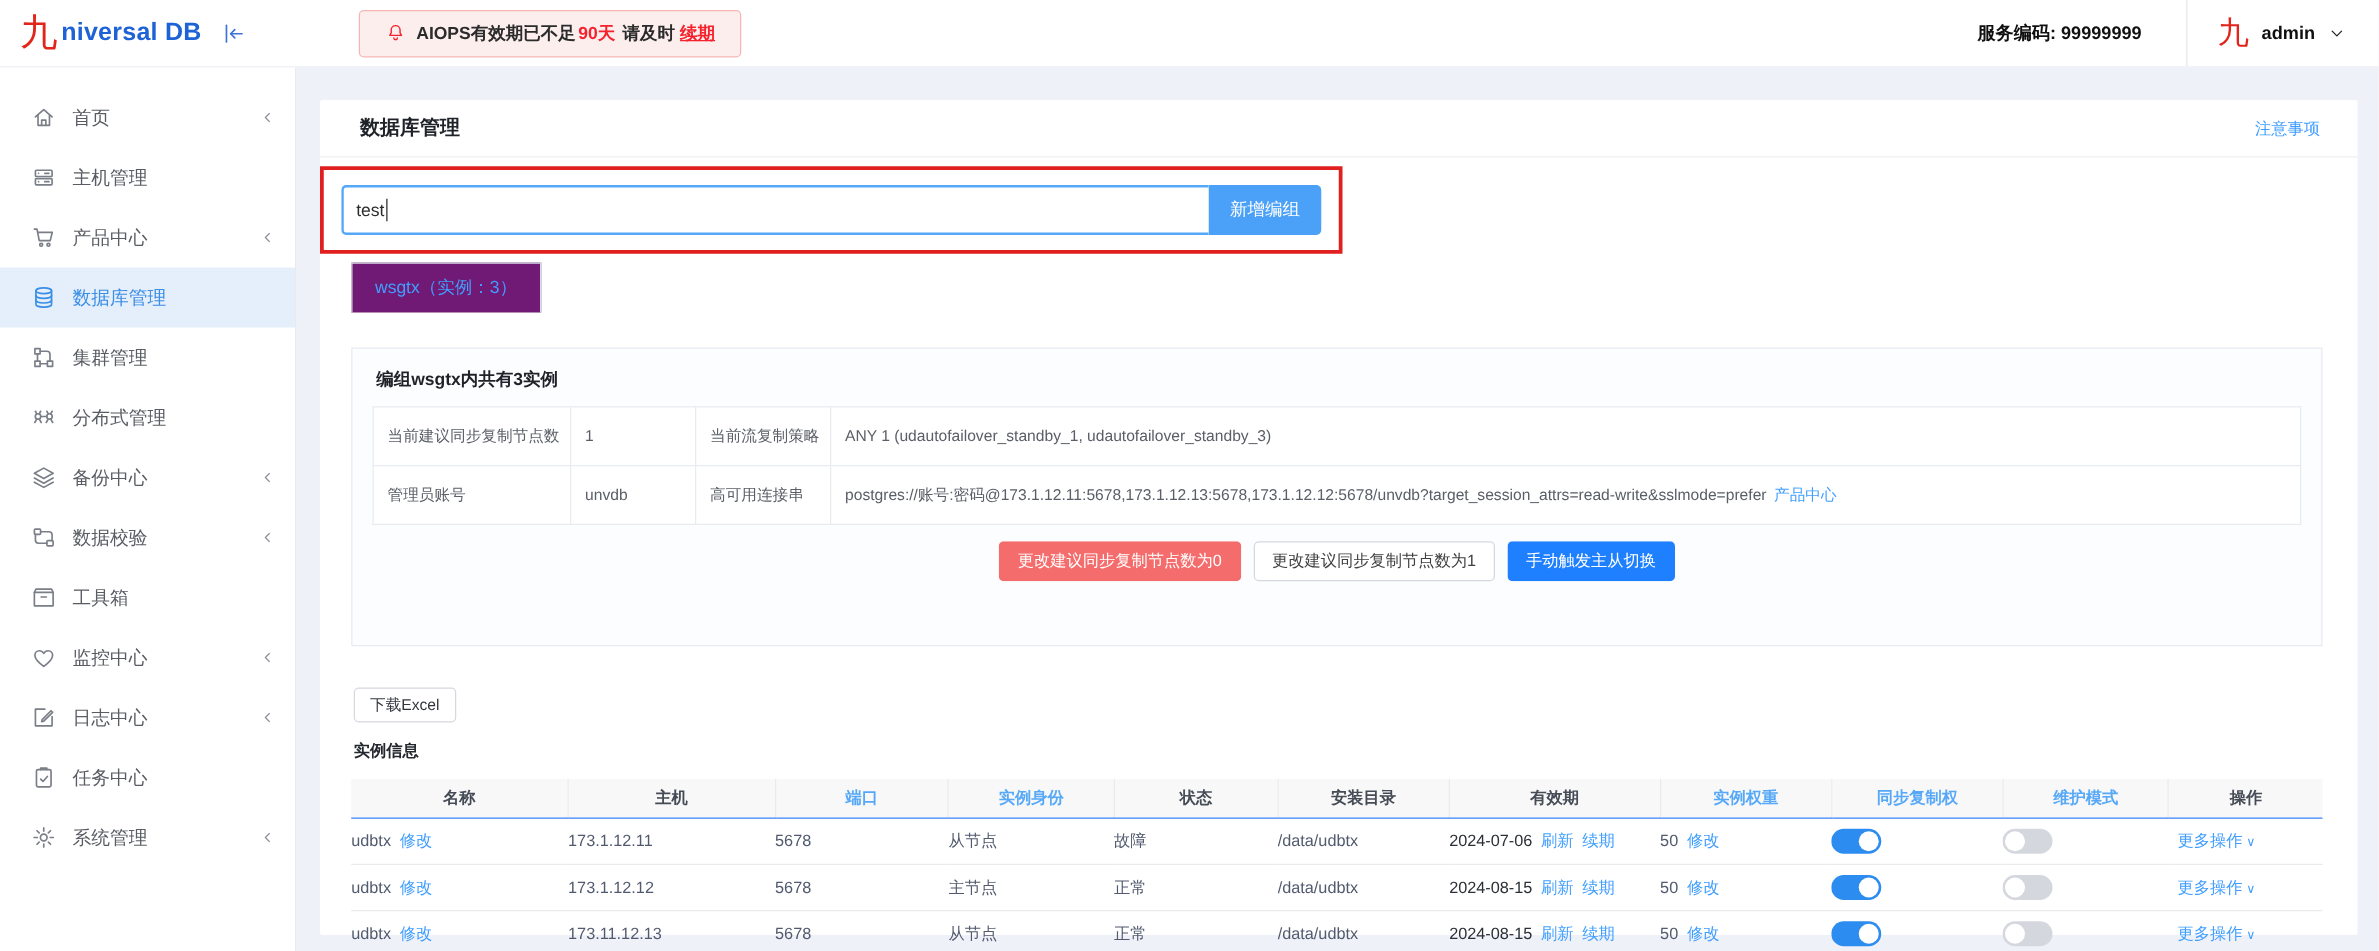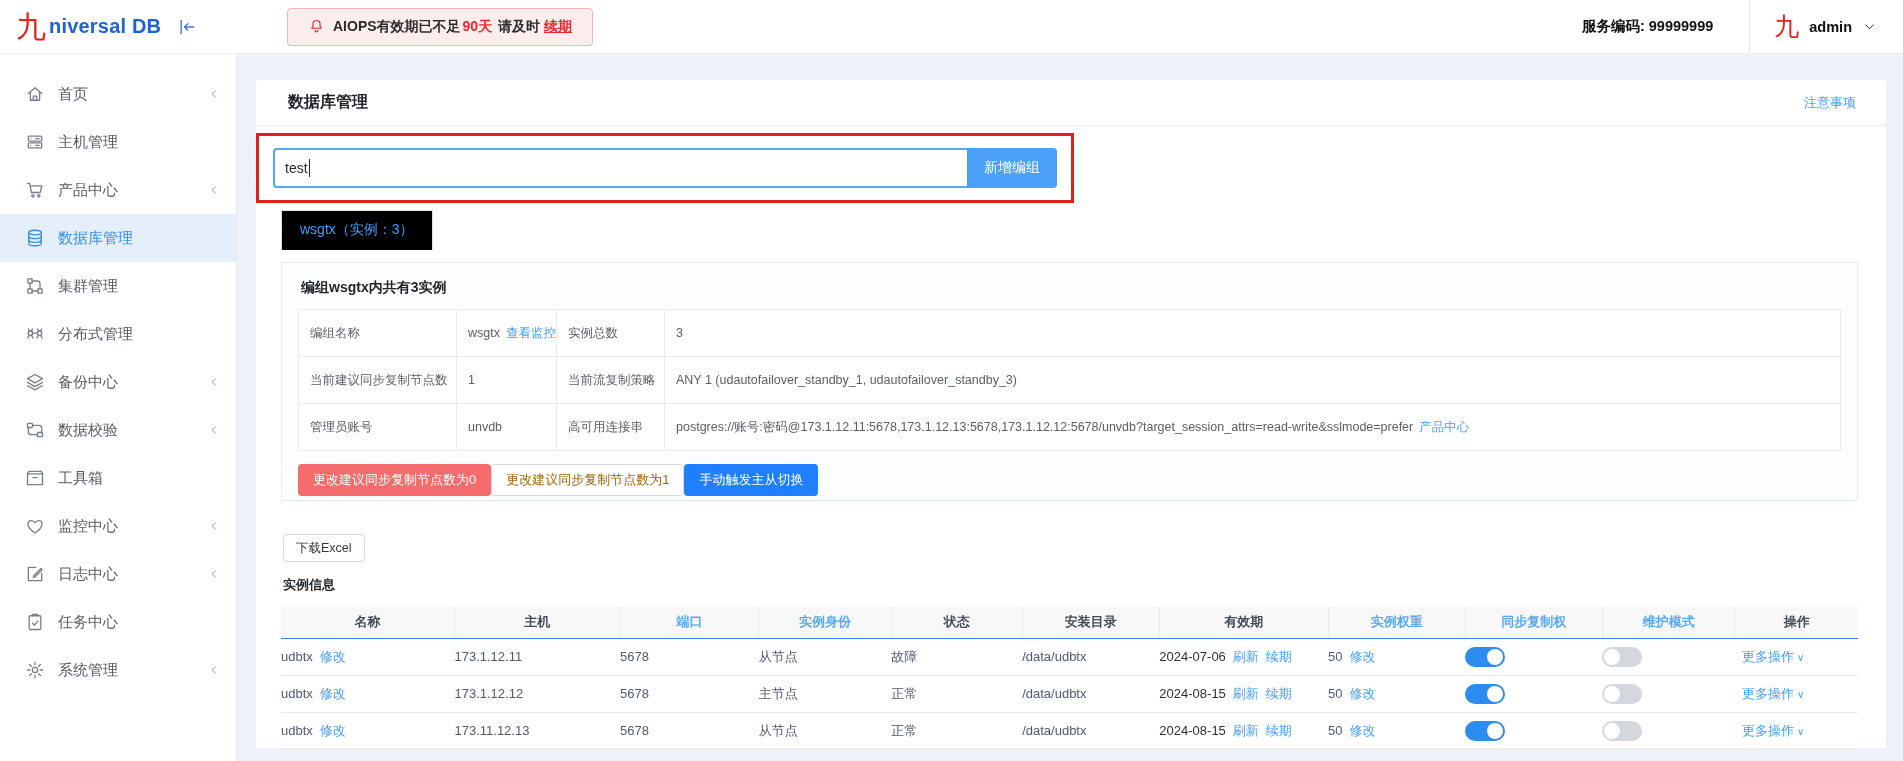--- a/index.html
+++ b/index.html
@@ -47,33 +47,33 @@
   .page-title{font-size:16px;font-weight:700;color:#1f2329}
   .notice-link{font-size:13px;color:#409eff;cursor:pointer}
 
   .create-zone{display:flex;padding:7px 6px 0 0}
   .red-box{border:3px solid #e01f1f;width:818px;padding:12px 14px;display:flex}
   .group-input{flex:1;height:40px;border:2px solid #55a7f8;border-right:none;border-radius:4px 0 0 4px;display:flex;align-items:center;padding:0 10px;font-size:14px;color:#2b2b2b;background:#fff;cursor:text}
   .caret{width:0;border-left:1.5px solid #2b2b2b;height:18px;margin-left:1px}
   .add-group-btn{width:90px;height:40px;background:#4ba0f7;color:#fff;border:none;border-radius:0 4px 4px 0;font-size:14px;cursor:pointer}
 
   .tab-row{margin:7px 0 0 25px}
-  .tab{display:inline-block;border:1px solid #d8dce4;border-bottom:none;padding:10px 18px 11px;font-size:14px;color:#409eff;background:#000000;cursor:pointer}
-
-  .panel{margin:12px 28px 0 25px;border:1px solid #e7eaf1;background:#fcfdff;padding:14px 16px 16px;height:239px}
+  .tab{display:inline-block;border:1px solid #d8dce4;border-bottom:none;padding:10px 18px 11px;font-size:14px;color:#409eff;background:#701a75;cursor:pointer}
+
+  .panel{margin:28px 28px 0 25px;border:1px solid #e7eaf1;background:#fcfdff;padding:14px 16px 16px;height:239px}
   .panel-title{font-size:14px;font-weight:700;color:#1f2329;margin:2px 0 12px 3px}
   .info-table{width:100%;border-collapse:collapse;font-size:12.5px;color:#5a5e66;background:#fff;table-layout:fixed}
   .info-table td{border:1px solid #e8ebf0;height:47px;padding:0 11px;white-space:nowrap;overflow:hidden}
   .blue-link{color:#409eff;cursor:pointer;text-decoration:none}
   .info-table .blue-link{margin-left:6px}
 
-  .btn-row{display:flex;margin-top:13px}
+  .btn-row{display:flex;justify-content:center;gap:10px;margin-top:13px}
   .btn{height:32px;padding:0 14px;border-radius:4px;font-size:13px;border:1px solid transparent;display:inline-flex;align-items:center;cursor:pointer;white-space:nowrap}
   .btn-danger{background:#f56c6c;color:#fff}
-  .btn-plain{background:#fff;border-color:#d5d8df;color:#a16207}
+  .btn-plain{background:#fff;border-color:#d5d8df;color:#404040}
   .btn-primary{background:#1e80ff;color:#fff}
 
   .download-row{margin:33px 0 0 27px}
   .download-btn{height:28px;padding:0 12px;background:#fff;border:1px solid #d5d8df;border-radius:4px;font-size:12.5px;color:#33373d;cursor:pointer}
   .sec-title{margin:14px 0 0 27px;font-size:13px;font-weight:700;color:#23272e}
 
   .inst-table{width:calc(100% - 53px);margin:13px 28px 0 25px;border-collapse:collapse;font-size:13px;color:#515a6e;table-layout:fixed}
   .inst-table th{background:#f8f8f9;height:31px;font-weight:700;color:#464c56;border-bottom:1px solid #3b82f6;border-right:1px solid #e8eaec;white-space:nowrap;overflow:hidden}
   .inst-table th:last-child{border-right:none}
   .inst-table th.accent{color:#57a9f7}
@@ -319,26 +319,20 @@
       <div class="panel">
         <div class="panel-title">编组wsgtx内共有3实例</div>
         <table class="info-table">
           <colgroup>
               <col style="width:158px">
               <col style="width:100px">
               <col style="width:108px">
               <col>
             </colgroup>
           <tbody id="info-tbody">
-              <tr>
-                <td><span>编组名称</span></td>
-                <td><span>wsgtx</span><a class="blue-link">查看监控</a></td>
-                <td><span>实例总数</span></td>
-                <td><span>3</span></td>
-              </tr>
               <tr>
                 <td><span>当前建议同步复制节点数</span></td>
                 <td><span>1</span></td>
                 <td><span>当前流复制策略</span></td>
                 <td><span>ANY 1 (udautofailover_standby_1, udautofailover_standby_3)</span></td>
               </tr>
               <tr>
                 <td><span>管理员账号</span></td>
                 <td><span>unvdb</span></td>
                 <td><span>高可用连接串</span></td>

